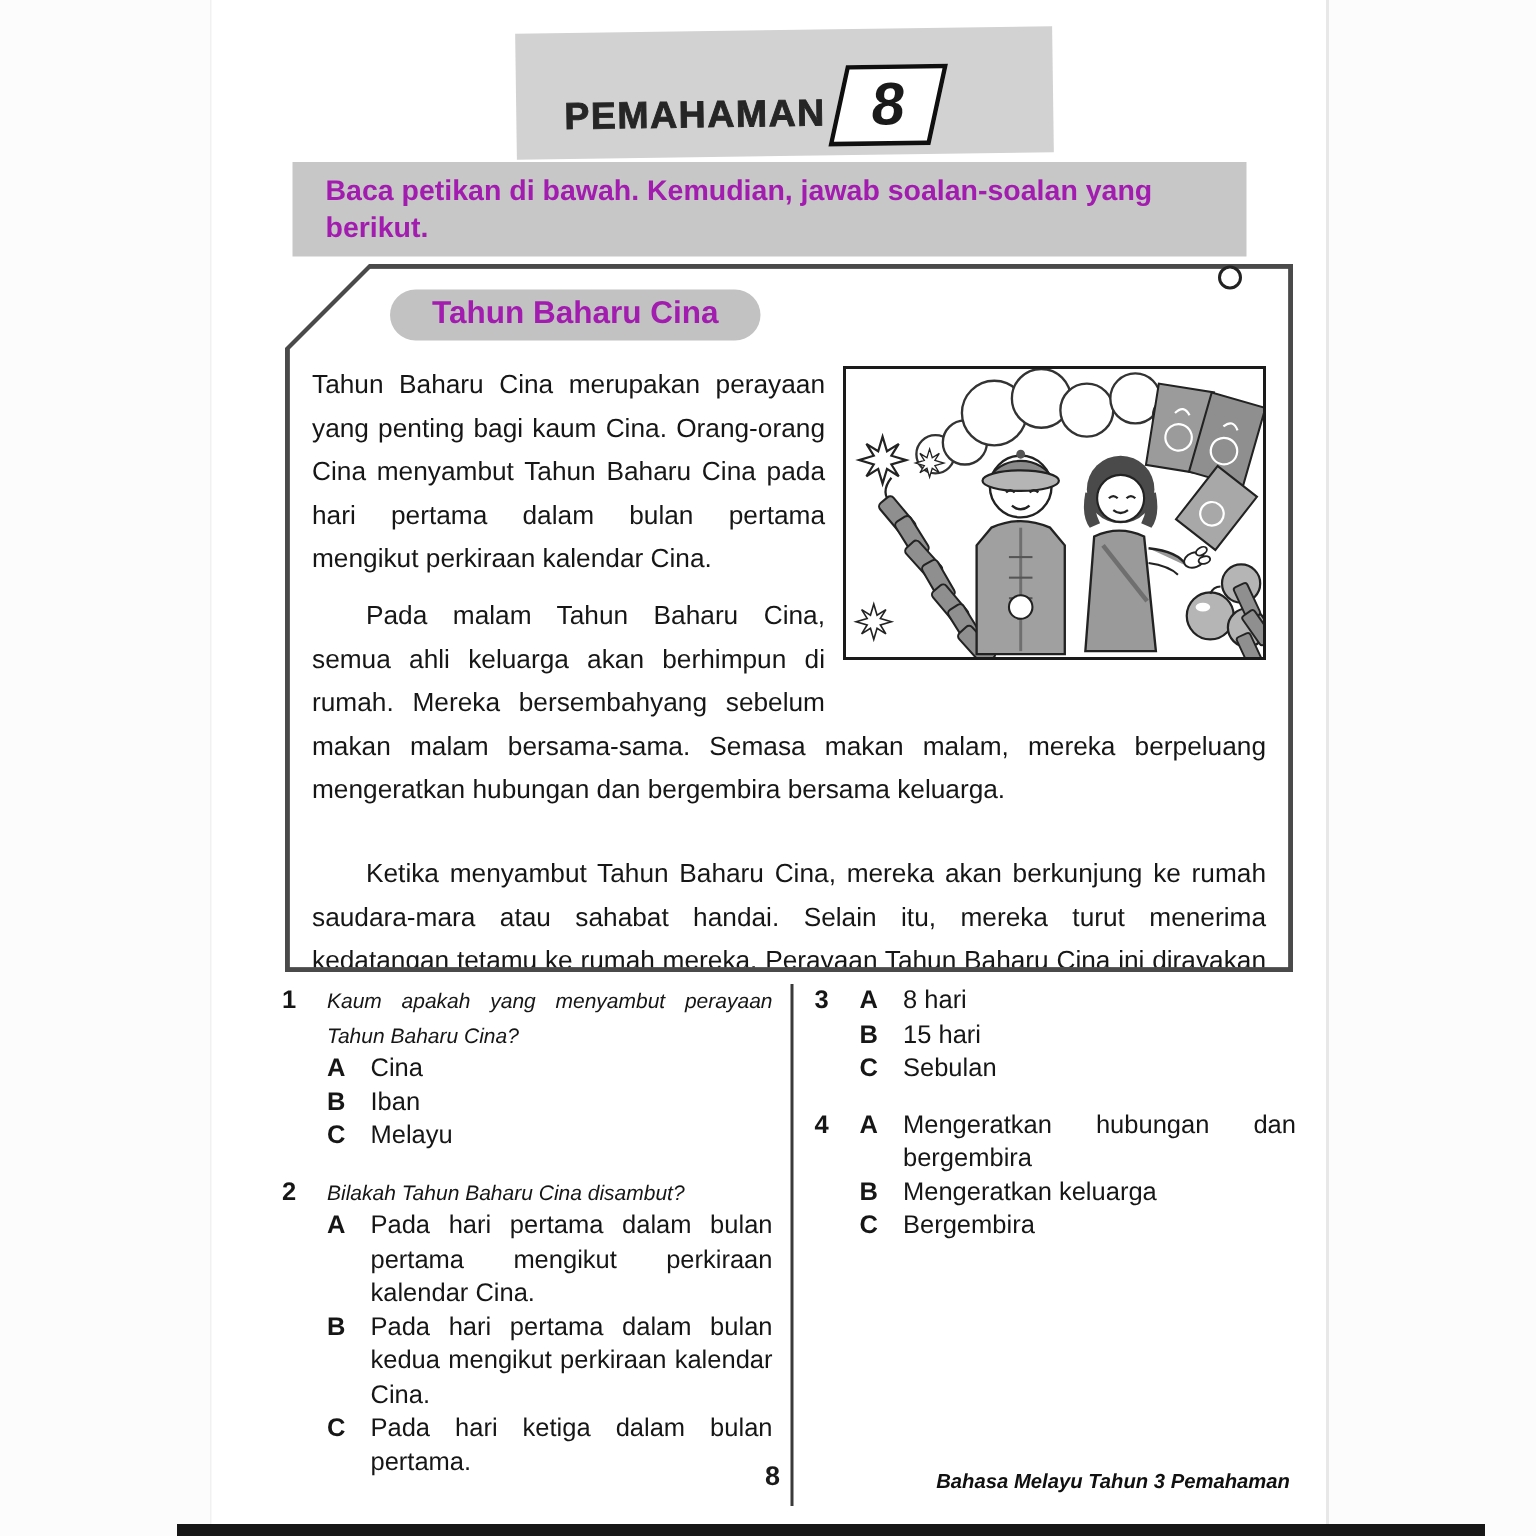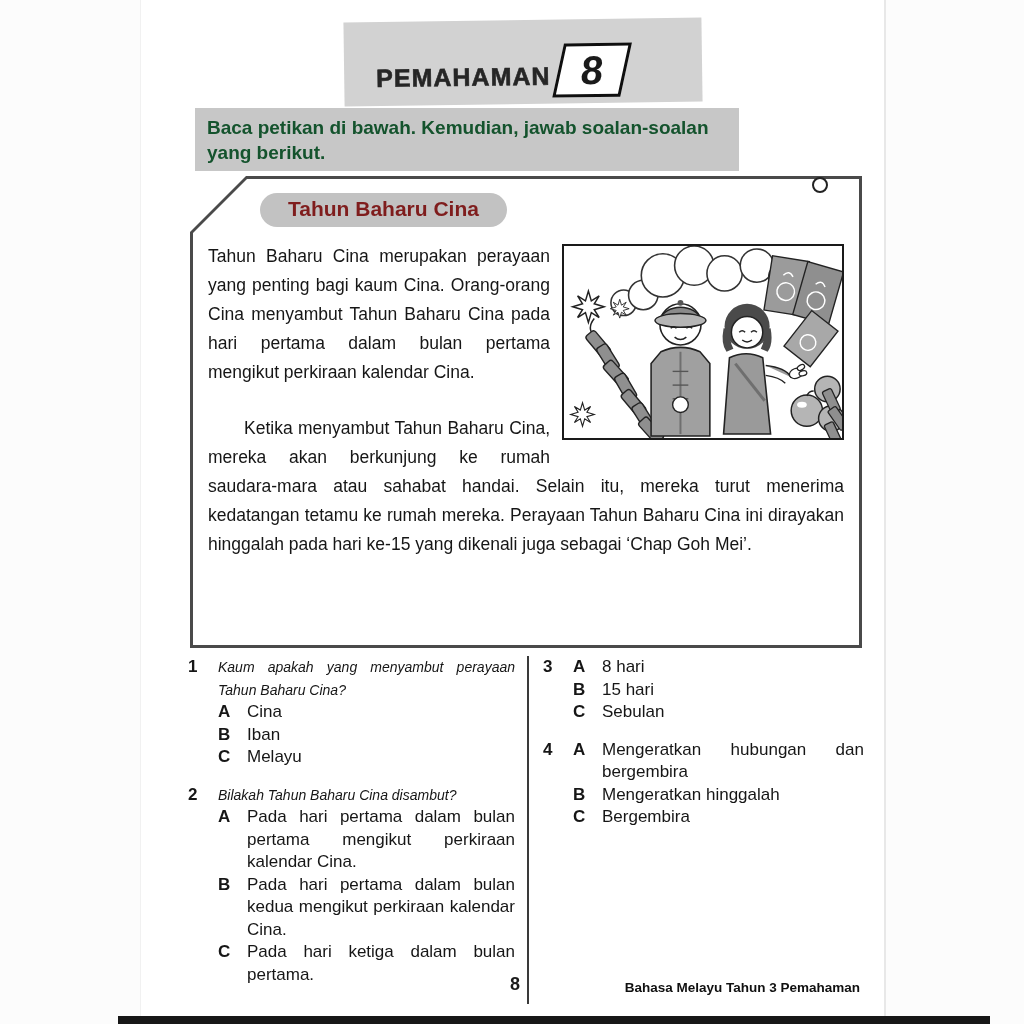--- a/index.html
+++ b/index.html
@@ -17,38 +17,38 @@
 
   
   .banner { position:absolute; left:204px; top:20px; width:358px; height:84px; background:#d2d2d2; transform:rotate(-0.8deg); }
   .banner-title { position:absolute; left:32px; top:42px; font-size:25px; font-weight:800; letter-spacing:1px;
                   color:#262626; -webkit-text-stroke:0.6px #262626; }
   .num-box { position:absolute; left:214px; top:24px; width:68px; height:54px; background:#ffffff;
              border:3.5px solid #0f0f0f; transform:skewX(-13deg); display:flex; align-items:center; justify-content:center; }
   .num-box span { font-size:40px; font-weight:800; color:#1a1a1a; transform:skewX(6deg); }
 
   
-  .instr { position:absolute; left:55px; top:108px; width:544px; background:#c7c7c7; padding:7px 12px 6px;
-           font-size:19px; line-height:25px; font-weight:bold; color:#14532d; }
+  .instr { position:absolute; left:55px; top:108px; width:636px; background:#c7c7c7; padding:7px 22px 6px;
+           font-size:19px; line-height:25px; font-weight:bold; color:#a21caf; }
 
   
   .bleed { position:absolute; transform:scaleX(-1); color:#c4cacd; font-weight:bold; opacity:0.75;
            filter:blur(0.6px); white-space:nowrap; }
   .bleed-1 { left:418px; top:180px; font-size:24px; }
   .bleed-2 { left:430px; top:207px; font-size:24px; }
   .hole-circle { position:absolute; left:672px; top:177px; width:16px; height:16px; border:2px solid #222; border-radius:50%; background:#fff; }
 
   
   .pbox { position:absolute; left:50px; top:176px; width:672px; height:472px; background:#4a4a4a;
           clip-path:polygon(56px 0, 100% 0, 100% 100%, 0 100%, 0 56px); }
   .pbox-inner { position:absolute; inset:3px; background:#ffffff;
           clip-path:polygon(54px 0, 100% 0, 100% 100%, 0 100%, 0 54px);
           padding:12px 15px 0 15px; }
   .pill { display:inline-block; margin-left:52px; margin-top:2px; background:#c2c2c2; border-radius:17px;
-          padding:4px 28px 6px; font-size:21px; font-weight:bold; color:#7f1d1d; }
+          padding:4px 28px 6px; font-size:21px; font-weight:bold; color:#a21caf; }
   .pbody { margin-top:15px; font-size:17.5px; line-height:29px; color:#161616; text-align:justify; }
   .pbody p { margin-bottom:9px; }
   .pbody p.indent { text-indent:36px; }
   .pbody p.last { margin-top:27px; }
   .illu { float:right; width:282px; height:196px; margin:2px 0 16px 12px; border:2px solid #1a1a1a; background:#fff; }
   .illu svg { display:block; width:100%; height:100%; }
 
   
   .questions { position:absolute; left:48px; top:656px; width:678px; display:flex; color:#161616; }
   .qcol { width:50%; min-height:348px; padding-right:12px; }
@@ -56,21 +56,21 @@
   .q { display:flex; margin-bottom:15px; }
   .qnum { width:30px; flex:0 0 30px; font-weight:bold; font-size:17px; line-height:22.5px; }
   .qbody { flex:1; }
   .qtext { font-size:14px; line-height:22.5px; text-align:justify;font-style:italic; }
   .opt { display:flex; }
   .optletter { width:29px; flex:0 0 29px; font-weight:bold; font-size:17px; line-height:22.5px; }
   .opttext { flex:1; font-size:17px; line-height:22.5px; text-align:justify; }
 
   
   .pagenum { position:absolute; left:370px; top:974px; font-size:18px; font-weight:bold; color:#1a1a1a; }
-  .booktitle { position:absolute; right:26px; top:980px; font-size:13.5px; font-weight:bold; color:#101010; }
+  .booktitle { position:absolute; right:26px; top:980px; font-size:13.5px; font-weight:bold; font-style:italic; color:#101010; }
 </style>
 </head>
 <body>
 
 <div class="photo">
 
   <div class="top-bar"></div>
   <div class="top-bar-nub"></div>
 
   <div class="page">
@@ -176,20 +176,21 @@
                 <path d="M247 153 q2 -5 7 -5" fill="none" stroke="#222" stroke-width="1.4"></path>
               </g>
               <g fill="#8f8f8f" stroke="#222" stroke-width="1.3">
                 <rect x="-12" y="-5" width="24" height="10" rx="2" transform="translate(272,158) rotate(65)"></rect>
                 <rect x="-12" y="-5" width="24" height="10" rx="2" transform="translate(279,176) rotate(55)"></rect>
                 <rect x="-12" y="-5" width="24" height="10" rx="2" transform="translate(274,192) rotate(65)"></rect>
               </g>
             </svg>
           </div>
           <p>Tahun Baharu Cina merupakan perayaan yang penting bagi kaum Cina. Orang-orang Cina menyambut Tahun Baharu Cina pada hari pertama dalam bulan pertama mengikut perkiraan kalendar Cina.</p>
+          <p class="indent">Pada malam Tahun Baharu Cina, semua ahli keluarga akan berhimpun di rumah. Mereka bersembahyang sebelum makan malam bersama-sama. Semasa makan malam, mereka berpeluang mengeratkan hubungan dan bergembira bersama keluarga.</p>
           <p class="indent last">Ketika menyambut Tahun Baharu Cina, mereka akan berkunjung ke rumah saudara-mara atau sahabat handai. Selain itu, mereka turut menerima kedatangan tetamu ke rumah mereka. Perayaan Tahun Baharu Cina ini dirayakan hinggalah pada hari ke-15 yang dikenali juga sebagai ‘Chap Goh Mei’.</p>
         </div>
       </div>
     </div>
 
     <div class="hole-circle"></div>
 
     <div class="questions">
       <div class="qcol">
 
@@ -254,21 +255,21 @@
 
         <div class="q">
           <div class="qnum">4</div>
           <div class="qbody">
             <div class="opt">
               <div class="optletter">A</div>
               <div class="opttext">Mengeratkan hubungan dan bergembira</div>
             </div>
             <div class="opt">
               <div class="optletter">B</div>
-              <div class="opttext">Mengeratkan hinggalah</div>
+              <div class="opttext">Mengeratkan keluarga</div>
             </div>
             <div class="opt">
               <div class="optletter">C</div>
               <div class="opttext">Bergembira</div>
             </div>
           </div>
         </div>
 
       </div>
     </div>

